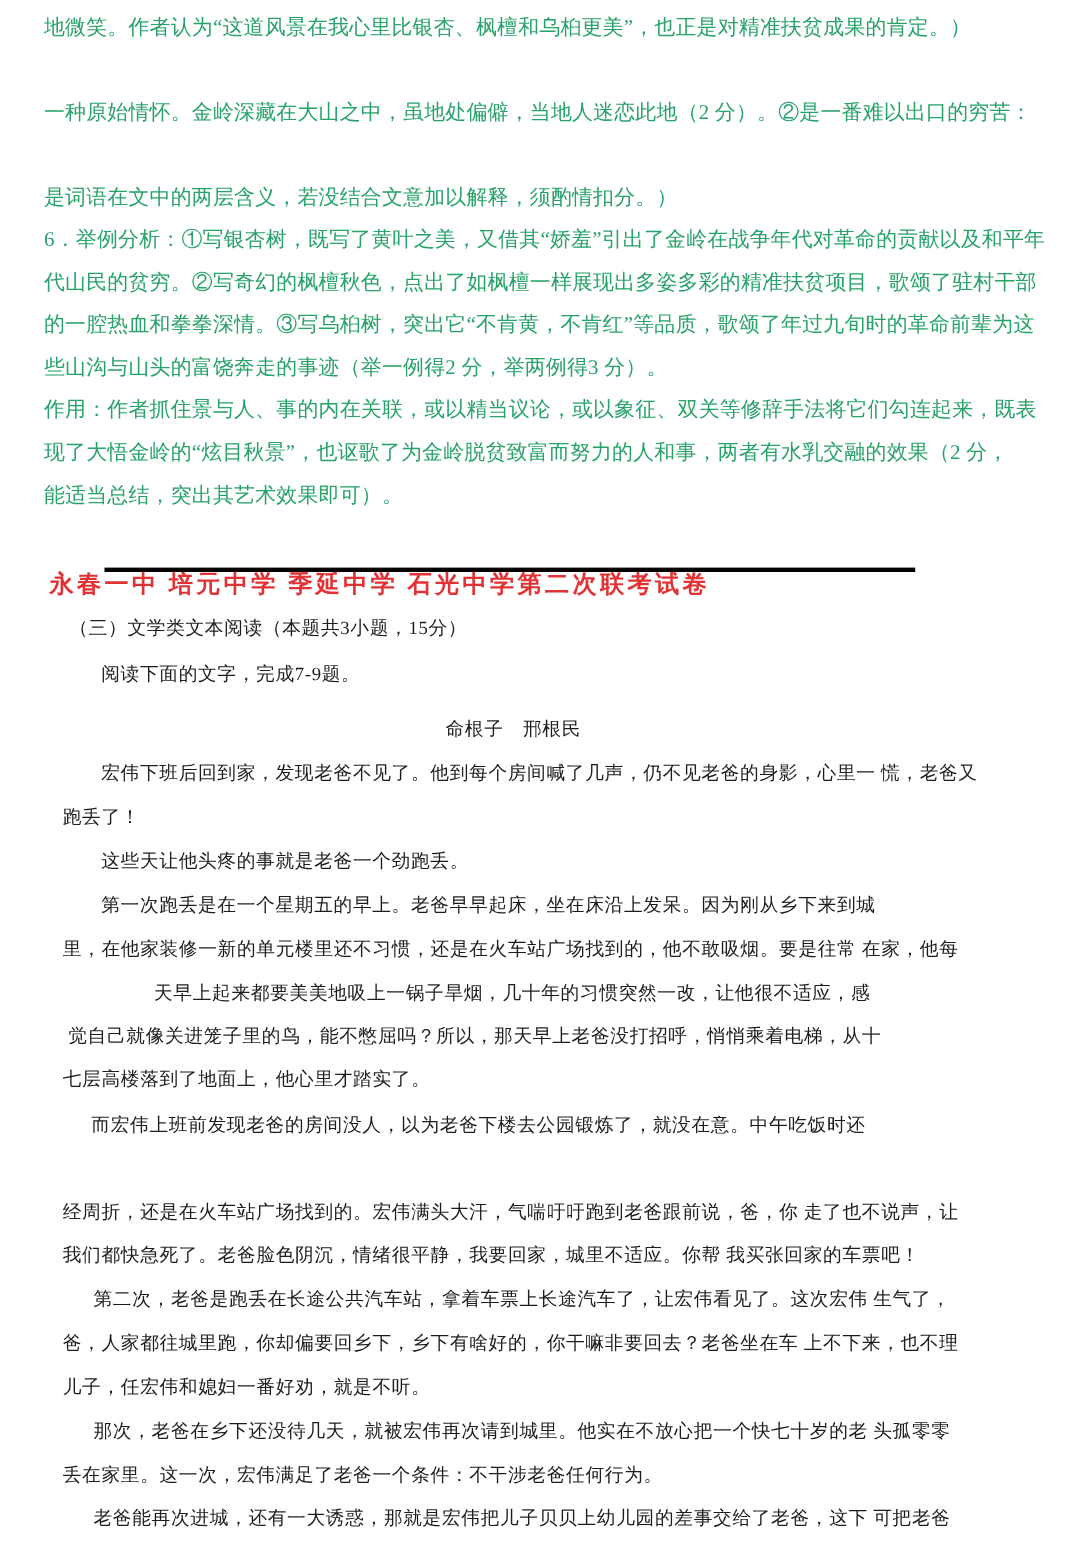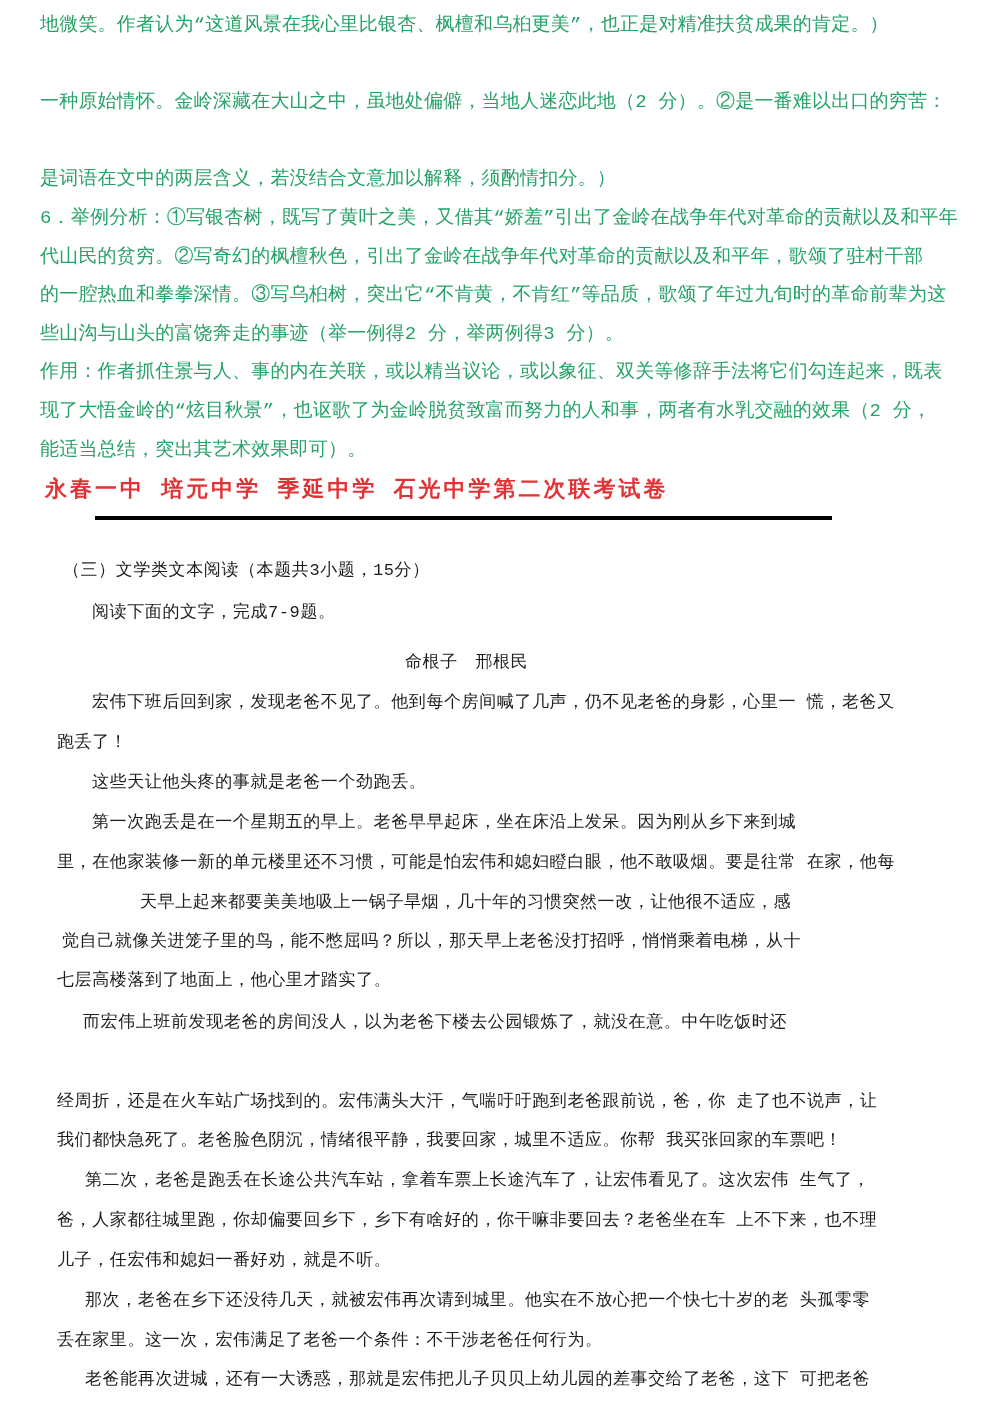--- a/index.html
+++ b/index.html
@@ -2,61 +2,62 @@
 <html><head>
 <meta charset="utf-8">
 <style>
   html, body { margin: 0; padding: 0; background: #ffffff; }
   .doc {
     position: relative;
     width: 992px;
     height: 1403px;
     background: #ffffff;
     overflow: hidden;
-    font-family: Liberation Mono, monospace;
+    font-family: Liberation Serif, serif;
   }
   .ln { position: absolute; white-space: nowrap; line-height: 1.12; }
   .g  { left: 40px; color: #27a268; font-size: 19px; letter-spacing: 0.2px; }
   .b  { color: #1c1c1c; font-size: 17px; letter-spacing: 0.6px; margin-top: 28px; }
   .exam-title {
     color: #e13335;
     font-size: 22px;
     font-weight: bold;
     letter-spacing: 3px;
+    margin-top: 40px;
   }
   .rule { position: absolute; background: #000000; }
 </style>
 </head>
 <body>
 
 <div class="doc">
 
   <div class="ln g" style="top:15px">地微笑。作者认为“这道风景在我心里比银杏、枫檀和乌桕更美”，也正是对精准扶贫成果的肯定。）</div>
   <div class="ln g" style="top:92px">一种原始情怀。金岭深藏在大山之中，虽地处偏僻，当地人迷恋此地（2 分）。②是一番难以出口的穷苦：</div>
   <div class="ln g" style="top:169px">是词语在文中的两层含义，若没结合文意加以解释，须酌情扣分。）</div>
   <div class="ln g" style="top:208px">6．举例分析：①写银杏树，既写了黄叶之美，又借其“娇羞”引出了金岭在战争年代对革命的贡献以及和平年</div>
-  <div class="ln g" style="top:247px">代山民的贫穷。②写奇幻的枫檀秋色，引出了金岭在战争年代对革命的贡献以及和平年，歌颂了驻村干部</div>
+  <div class="ln g" style="top:247px">代山民的贫穷。②写奇幻的枫檀秋色，点出了如枫檀一样展现出多姿多彩的精准扶贫项目，歌颂了驻村干部</div>
   <div class="ln g" style="top:285px">的一腔热血和拳拳深情。③写乌桕树，突出它“不肯黄，不肯红”等品质，歌颂了年过九旬时的革命前辈为这</div>
   <div class="ln g" style="top:324px">些山沟与山头的富饶奔走的事迹（举一例得2 分，举两例得3 分）。</div>
   <div class="ln g" style="top:362px">作用：作者抓住景与人、事的内在关联，或以精当议论，或以象征、双关等修辞手法将它们勾连起来，既表</div>
   <div class="ln g" style="top:401px">现了大悟金岭的“炫目秋景”，也讴歌了为金岭脱贫致富而努力的人和事，两者有水乳交融的效果（2 分，</div>
   <div class="ln g" style="top:440px">能适当总结，突出其艺术效果即可）。</div>
 
   <div class="ln exam-title" style="top:479px;left:45px">永春一中 培元中学 季延中学 石光中学第二次联考试卷</div>
   <div class="rule" style="top:516px;left:95px;width:737px;height:4px"></div>
 
   <div class="ln b" style="top:533px;left:63px">（三）文学类文本阅读（本题共3小题，15分）</div>
   <div class="ln b" style="top:575px;left:92px">阅读下面的文字，完成7-9题。</div>
   <div class="ln b" style="top:625px;left:405px">命根子　邢根民</div>
 
   <div class="ln b" style="top:665px;left:92px">宏伟下班后回到家，发现老爸不见了。他到每个房间喊了几声，仍不见老爸的身影，心里一 慌，老爸又</div>
   <div class="ln b" style="top:705px;left:57px">跑丢了！</div>
   <div class="ln b" style="top:745px;left:92px">这些天让他头疼的事就是老爸一个劲跑丢。</div>
   <div class="ln b" style="top:785px;left:92px">第一次跑丢是在一个星期五的早上。老爸早早起床，坐在床沿上发呆。因为刚从乡下来到城</div>
-  <div class="ln b" style="top:825px;left:57px">里，在他家装修一新的单元楼里还不习惯，可能是怕宏伟和媳妇瞪白眼，他不敢吸烟。要是往常 在家，他每</div>
+  <div class="ln b" style="top:825px;left:57px">里，在他家装修一新的单元楼里还不习惯，还是在火车站广场找到的，他不敢吸烟。要是往常 在家，他每</div>
   <div class="ln b" style="top:865px;left:140px">天早上起来都要美美地吸上一锅子旱烟，几十年的习惯突然一改，让他很不适应，感</div>
   <div class="ln b" style="top:904px;left:62px">觉自己就像关进笼子里的鸟，能不憋屈吗？所以，那天早上老爸没打招呼，悄悄乘着电梯，从十</div>
   <div class="ln b" style="top:943px;left:57px">七层高楼落到了地面上，他心里才踏实了。</div>
   <div class="ln b" style="top:985px;left:83px">而宏伟上班前发现老爸的房间没人，以为老爸下楼去公园锻炼了，就没在意。中午吃饭时还</div>
   <div class="ln b" style="top:1064px;left:57px">经周折，还是在火车站广场找到的。宏伟满头大汗，气喘吁吁跑到老爸跟前说，爸，你 走了也不说声，让</div>
   <div class="ln b" style="top:1103px;left:57px">我们都快急死了。老爸脸色阴沉，情绪很平静，我要回家，城里不适应。你帮 我买张回家的车票吧！</div>
   <div class="ln b" style="top:1143px;left:85px">第二次，老爸是跑丢在长途公共汽车站，拿着车票上长途汽车了，让宏伟看见了。这次宏伟 生气了，</div>
   <div class="ln b" style="top:1183px;left:57px">爸，人家都往城里跑，你却偏要回乡下，乡下有啥好的，你干嘛非要回去？老爸坐在车 上不下来，也不理</div>
   <div class="ln b" style="top:1223px;left:57px">儿子，任宏伟和媳妇一番好劝，就是不听。</div>
   <div class="ln b" style="top:1263px;left:85px">那次，老爸在乡下还没待几天，就被宏伟再次请到城里。他实在不放心把一个快七十岁的老 头孤零零</div>

